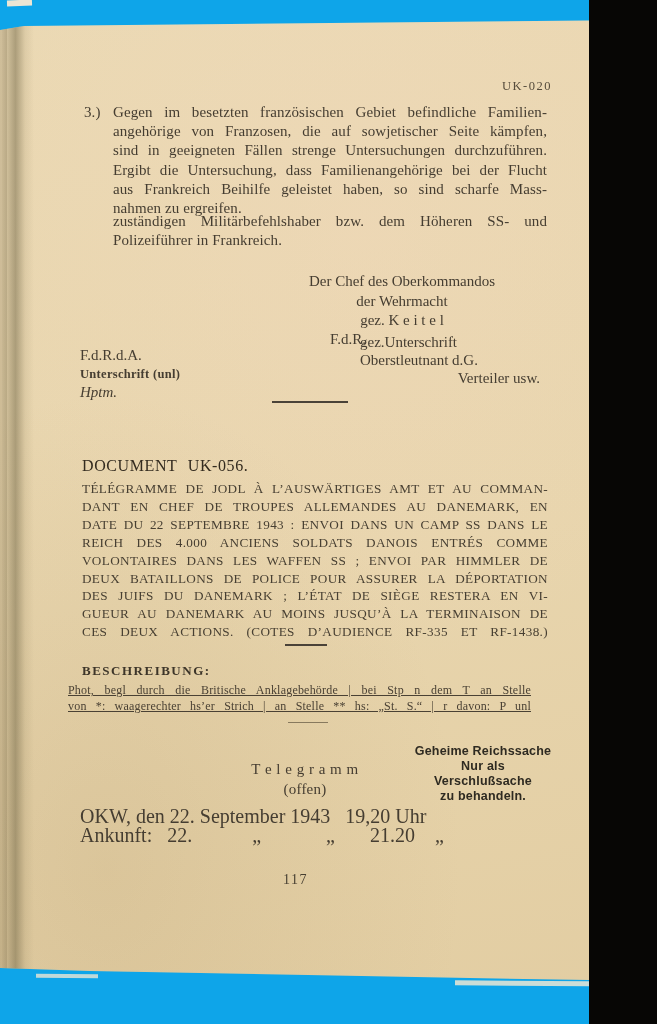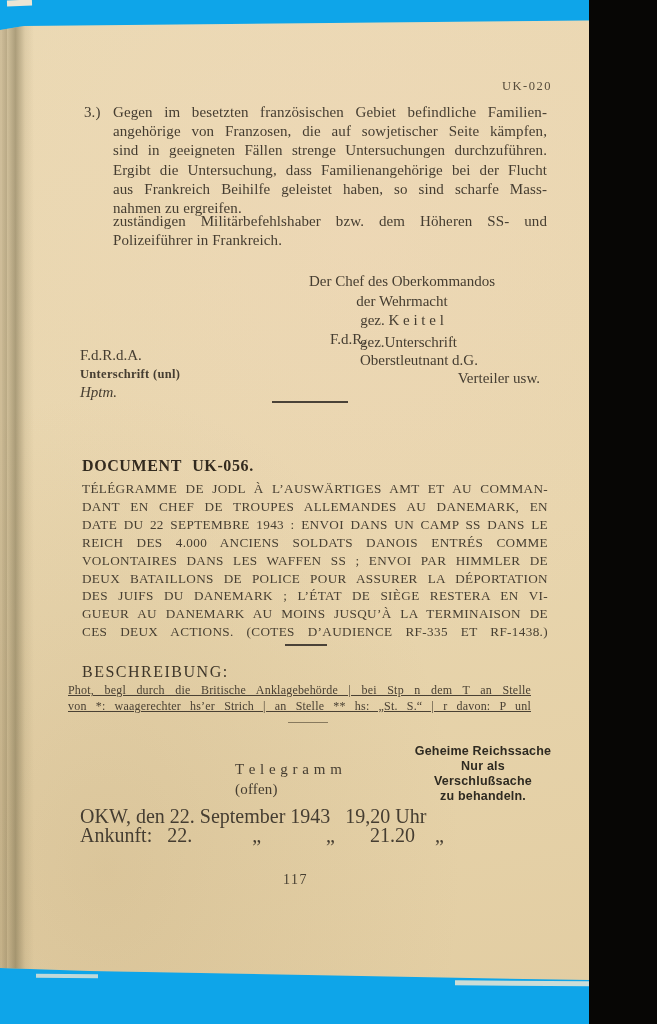--- a/index.html
+++ b/index.html
@@ -32,30 +32,30 @@
   .docref{font-size:12.5px;letter-spacing:1.5px;color:#564c3c;}
   .body-par{font-size:15px;line-height:19.2px;letter-spacing:0.1px;}
   .jline{text-align:justify;text-align-last:justify;}
   .jline.noj{text-align-last:left;}
   .center-lines .jline{text-align:center;text-align-last:center;}
   .sig{font-size:15px;line-height:19.5px;}
   .fdr{font-size:15px;text-align:left;}
   .smallbold{font-size:12.5px;font-weight:bold;letter-spacing:0.3px;}
   .rule{position:absolute;background:#4a4238;height:2px;}
   .rule.thin{height:1px;background:rgba(86,76,56,0.65);}
-  .doc-heading{font-size:16px;font-weight:bold;letter-spacing:0.6px;word-spacing:6px;color:#332b1f;}
+  .doc-heading{font-size:16px;font-weight:normal;letter-spacing:0.6px;word-spacing:6px;color:#332b1f;}
   .summary{font-size:13.2px;line-height:17.9px;letter-spacing:0.35px;color:#473f32;}
-  .beschr-label{font-size:16px;font-weight:normal;letter-spacing:1.5px;color:#3d3529;}
+  .beschr-label{font-size:13px;font-weight:bold;letter-spacing:1.5px;color:#3d3529;}
   .beschr{font-size:12px;line-height:16px;letter-spacing:0.2px;color:#4a4134;}
   .stamp{
     font-family:"Liberation Sans","DejaVu Sans",sans-serif;
     font-size:12.5px;font-weight:700;line-height:15px;letter-spacing:0.2px;
     text-align:center;color:#2e2a21;
   }
-  .tele{font-size:15px;letter-spacing:0.5px;}
+  .tele{font-size:15px;text-align:center;letter-spacing:0.5px;}
   .dates{font-size:20px;line-height:19px;white-space:pre;}
   .pagenum{font-size:14px;letter-spacing:1.5px;color:#473f32;}
 </style>
 </head>
 <body>
 
 <div class="stage">
 
   <div class="paper">
     <div class="gutter"></div>

